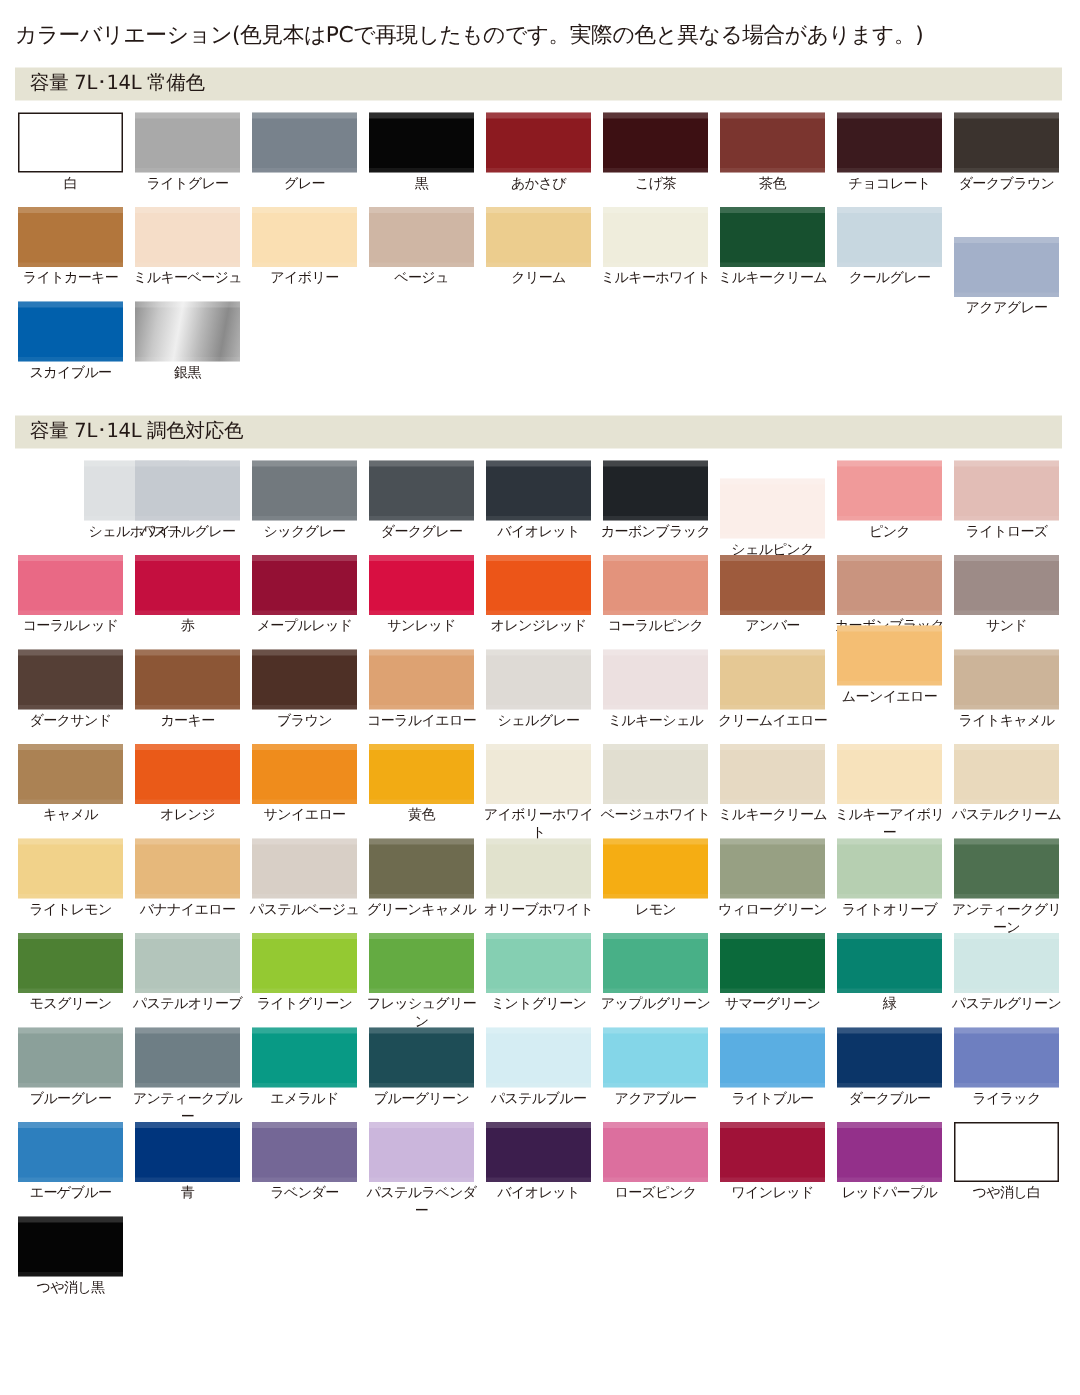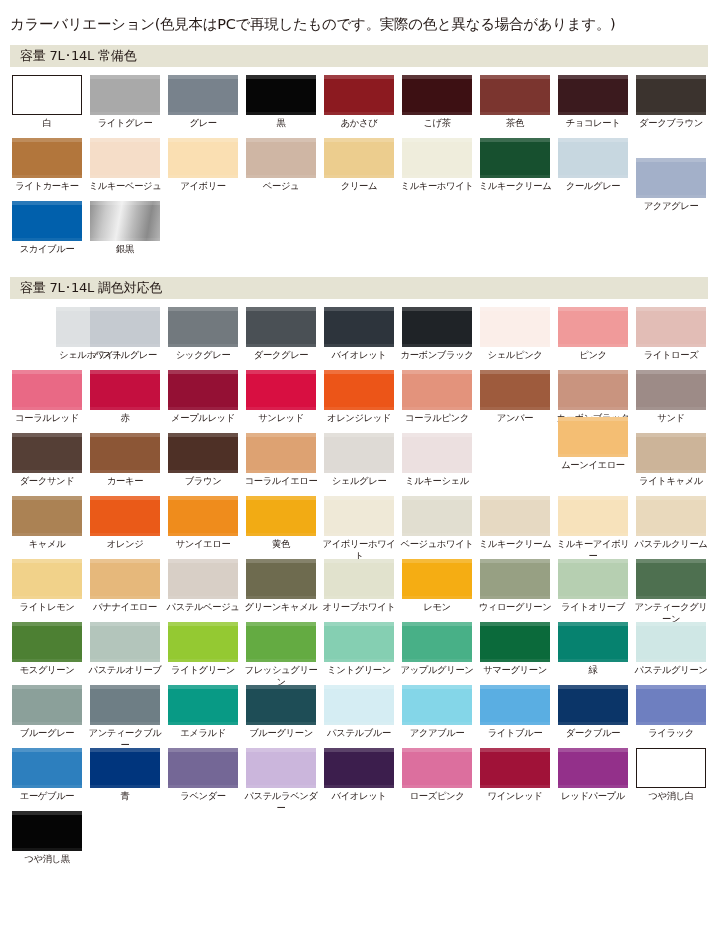--- a/index.html
+++ b/index.html
@@ -266,21 +266,21 @@
             </div>
             <span class="chip-label">バイオレット</span>
           </div>
           <div class="swatch-cell" style="left: 402px; top: 8px;">
             <div class="chip" style="background: rgb(31, 35, 39);">
               <span class="gloss"></span>
               <span class="gloss2"></span>
             </div>
             <span class="chip-label">カーボンブラック</span>
           </div>
-          <div class="swatch-cell" style="left: 480px; top: 8px;">
+          <div class="swatch-cell" style="left: 480px; top: 20px;">
             <div class="chip" style="background: rgb(251, 238, 233);">
               <span class="gloss"></span>
               <span class="gloss2"></span>
             </div>
             <span class="chip-label">シェルピンク</span>
           </div>
           <div class="swatch-cell" style="left: 558px; top: 8px;">
             <div class="chip" style="background: rgb(240, 154, 154);">
               <span class="gloss"></span>
               <span class="gloss2"></span>
@@ -391,20 +391,27 @@
               <span class="gloss2"></span>
             </div>
             <span class="chip-label">シェルグレー</span>
           </div>
           <div class="swatch-cell" style="left: 402px; top: 134px;">
             <div class="chip" style="background: rgb(236, 224, 224);">
               <span class="gloss"></span>
               <span class="gloss2"></span>
             </div>
             <span class="chip-label">ミルキーシェル</span>
+          </div>
+          <div class="swatch-cell" style="left: 480px; top: 134px;">
+            <div class="chip" style="background: rgb(229, 200, 148);">
+              <span class="gloss"></span>
+              <span class="gloss2"></span>
+            </div>
+            <span class="chip-label">クリームイエロー</span>
           </div>
           <div class="swatch-cell" style="left: 558px; top: 118px;">
             <div class="chip" style="background: rgb(244, 190, 115);">
               <span class="gloss"></span>
               <span class="gloss2"></span>
             </div>
             <span class="chip-label">ムーンイエロー</span>
           </div>
           <div class="swatch-cell" style="left: 636px; top: 134px;">
             <div class="chip" style="background: rgb(204, 180, 153);">

